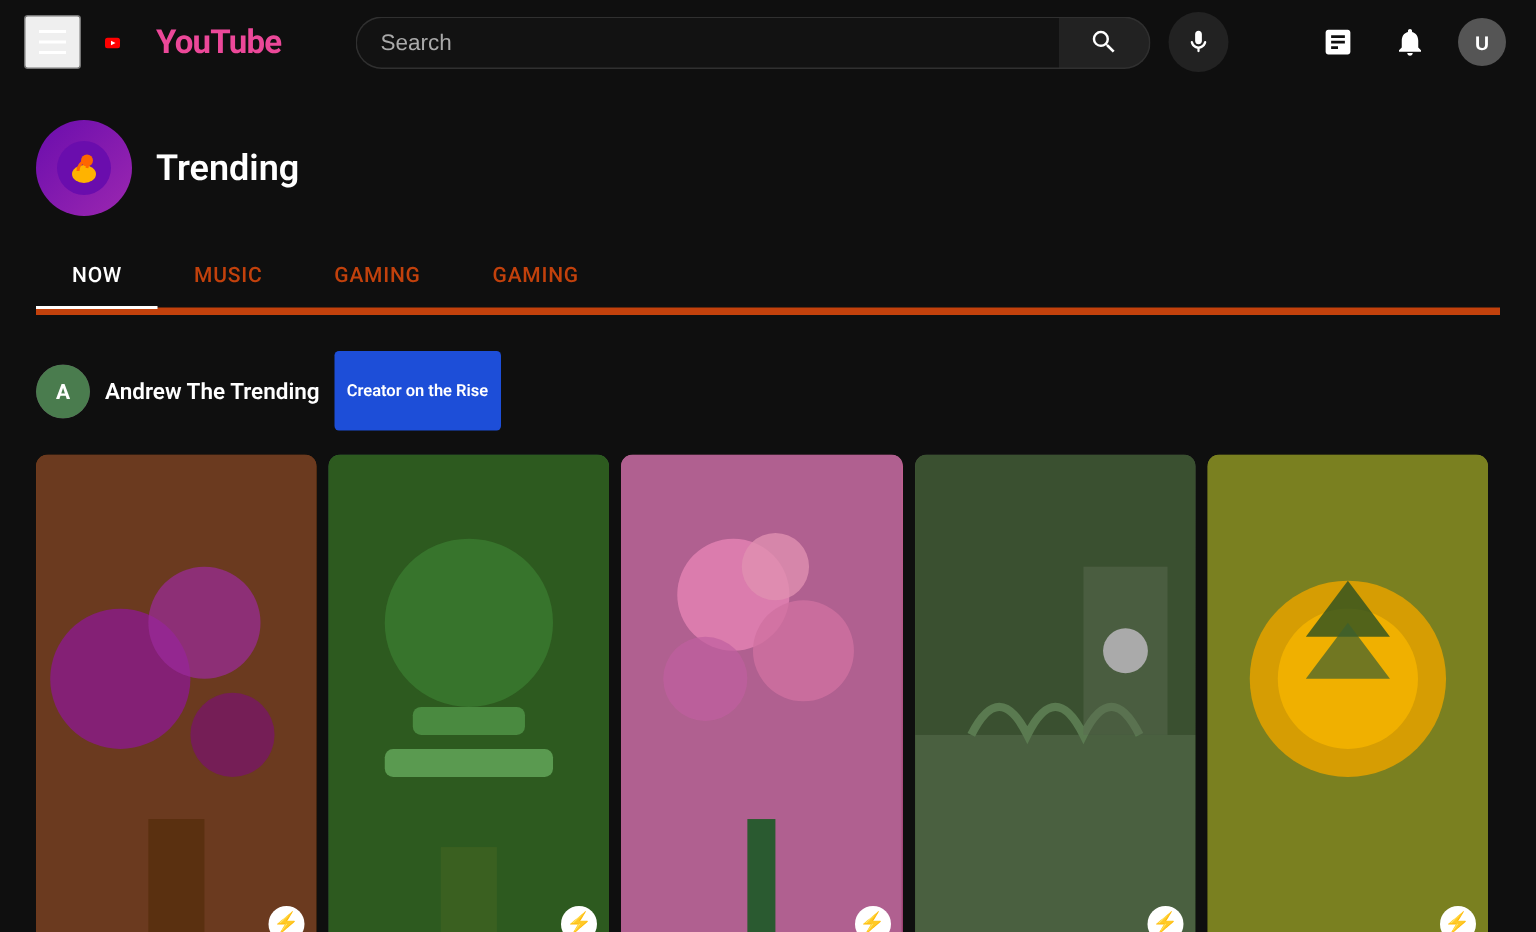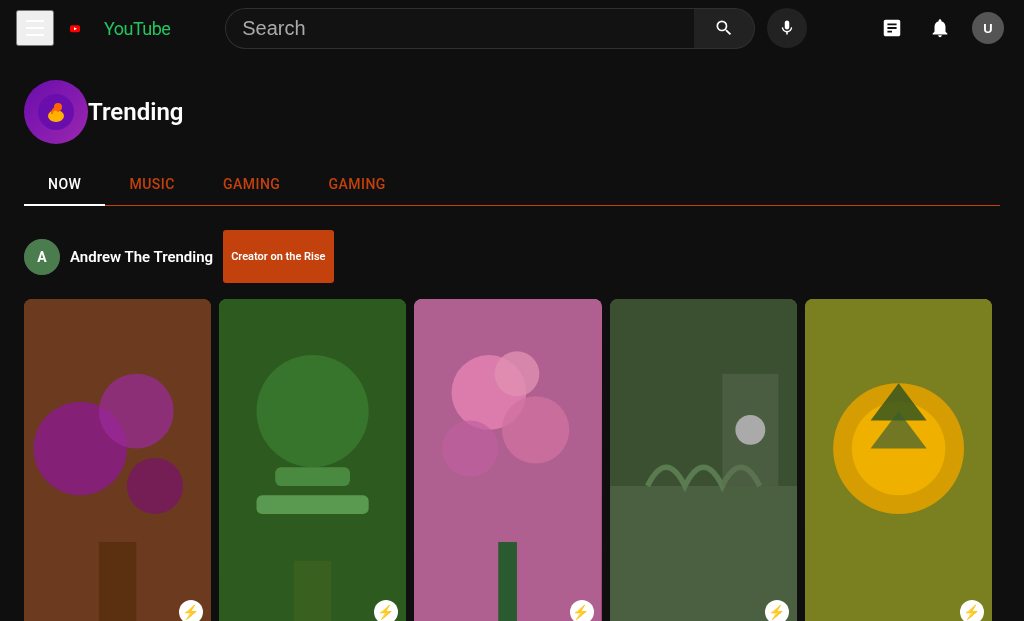--- a/index.html
+++ b/index.html
@@ -46,23 +46,23 @@
       display: flex;
       align-items: center;
       gap: 4px;
       text-decoration: none;
     }
     .yt-icon {
       width: 30px;
       height: 21px;
     }
     .yt-text {
-      color: #22c55e;
-      font-size: 18px;
-      font-weight: 400;
+      color: #ec4899;
+      font-size: 22px;
+      font-weight: 700;
       letter-spacing: -0.5px;
     }
     .header-center {
       flex: 1;
       display: flex;
       align-items: center;
       justify-content: center;
       max-width: 640px;
       margin: 0 auto;
     }
@@ -79,21 +79,21 @@
       border-radius: 40px 0 0 40px;
       background: #121212;
       overflow: hidden;
     }
     .search-input {
       flex: 1;
       background: transparent;
       border: none;
       outline: none;
       color: #f0abfc;
-      font-size: 20px;
+      font-size: 15px;
       padding: 8px 16px;
     }
     .search-input::placeholder { color: #aaa; }
     .search-btn {
       background: #222;
       border: 1px solid #303030;
       border-left: none;
       border-radius: 0 40px 40px 0;
       color: #fff;
       cursor: pointer;
@@ -138,20 +138,21 @@
 
     
     .main-content {
       padding: 24px 24px 0;
     }
 
     
     .trending-header {
       display: flex;
       align-items: center;
+      gap: 16px;
       margin-bottom: 20px;
       text-align: center;
     }
     .trending-icon {
       width: 64px;
       height: 64px;
       border-radius: 50%;
       background: linear-gradient(135deg, #6a0dad, #9c27b0);
       display: flex;
       align-items: center;
@@ -159,21 +160,21 @@
       font-size: 28px;
     }
     .trending-title {
       font-size: 24px;
       font-weight: 600;
     }
 
     
     .tabs {
       display: flex;
-      border-bottom: 1px solid #c2410c;
+      border-bottom: 5px solid #c2410c;
       margin-bottom: 24px;
     }
     .tab {
       padding: 12px 24px;
       cursor: pointer;
       font-size: 14px;
       font-weight: 500;
       color: #c2410c;
       letter-spacing: 0.5px;
       border-bottom: 2px solid transparent;
@@ -197,21 +198,21 @@
       border-radius: 50%;
       background: #555;
       overflow: hidden;
       flex-shrink: 0;
     }
     .channel-name {
       font-size: 15px;
       font-weight: 600;
     }
     .creator-badge {
-      background: #c2410c;
+      background: #1d4ed8;
       color: #fff;
       font-size: 11px;
       font-weight: 600;
       padding: 20px 8px;
       border-radius: 3px;
     }
 
     
     .video-cards-row {
       display: flex;

